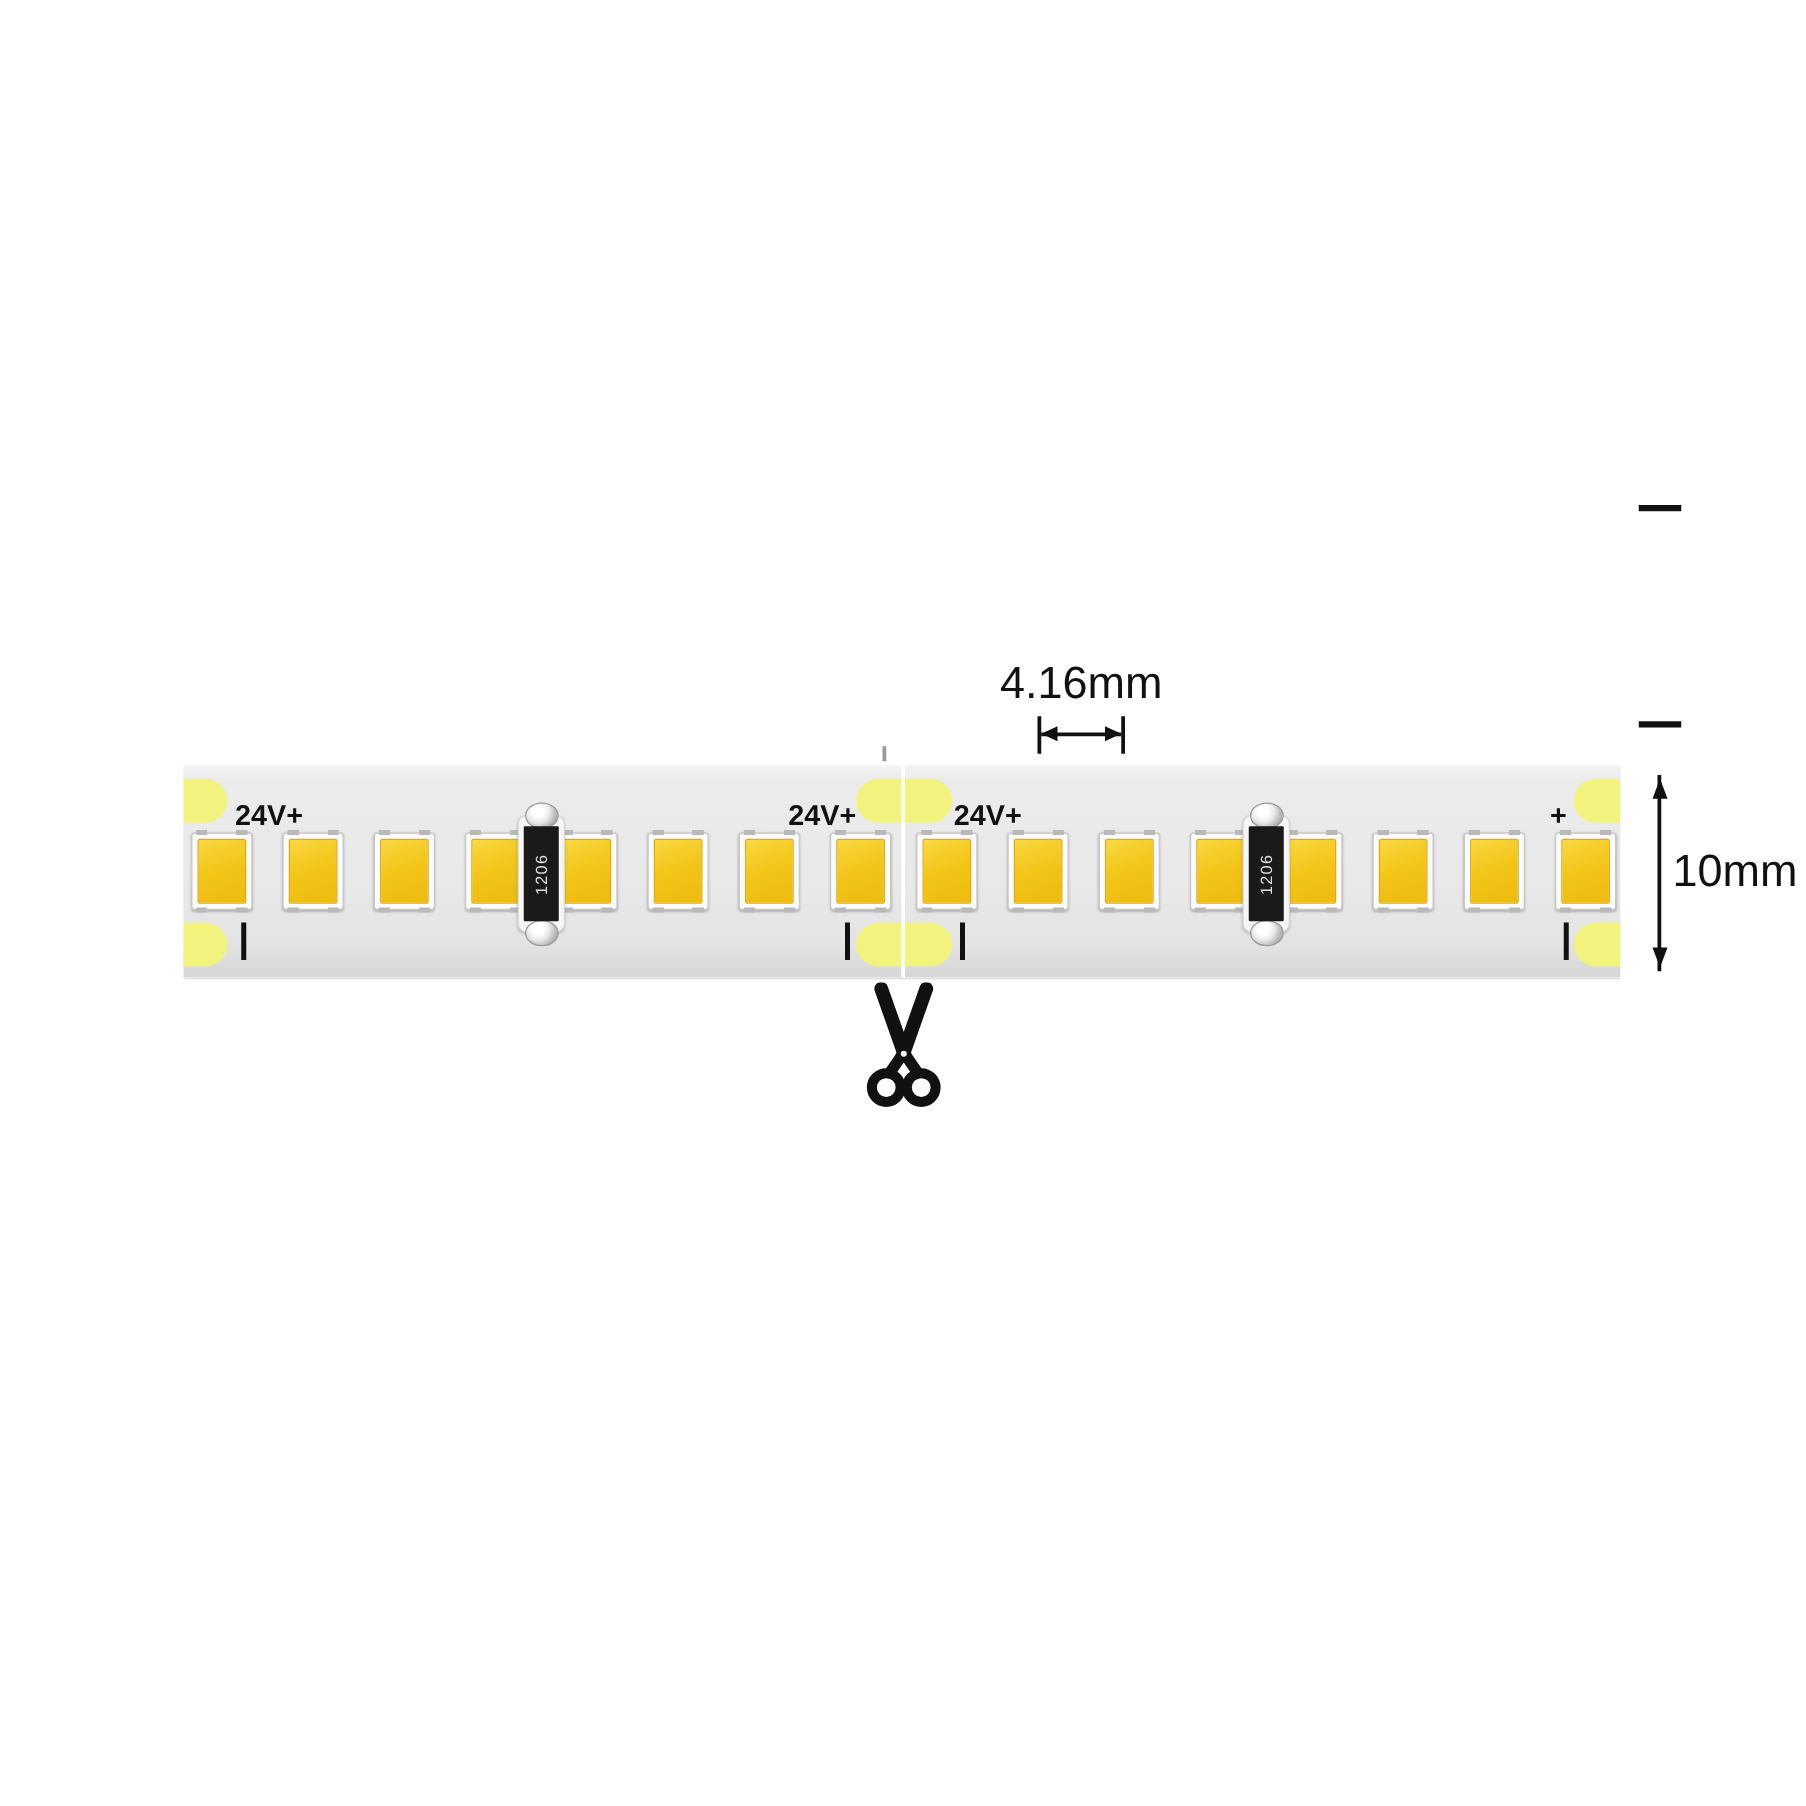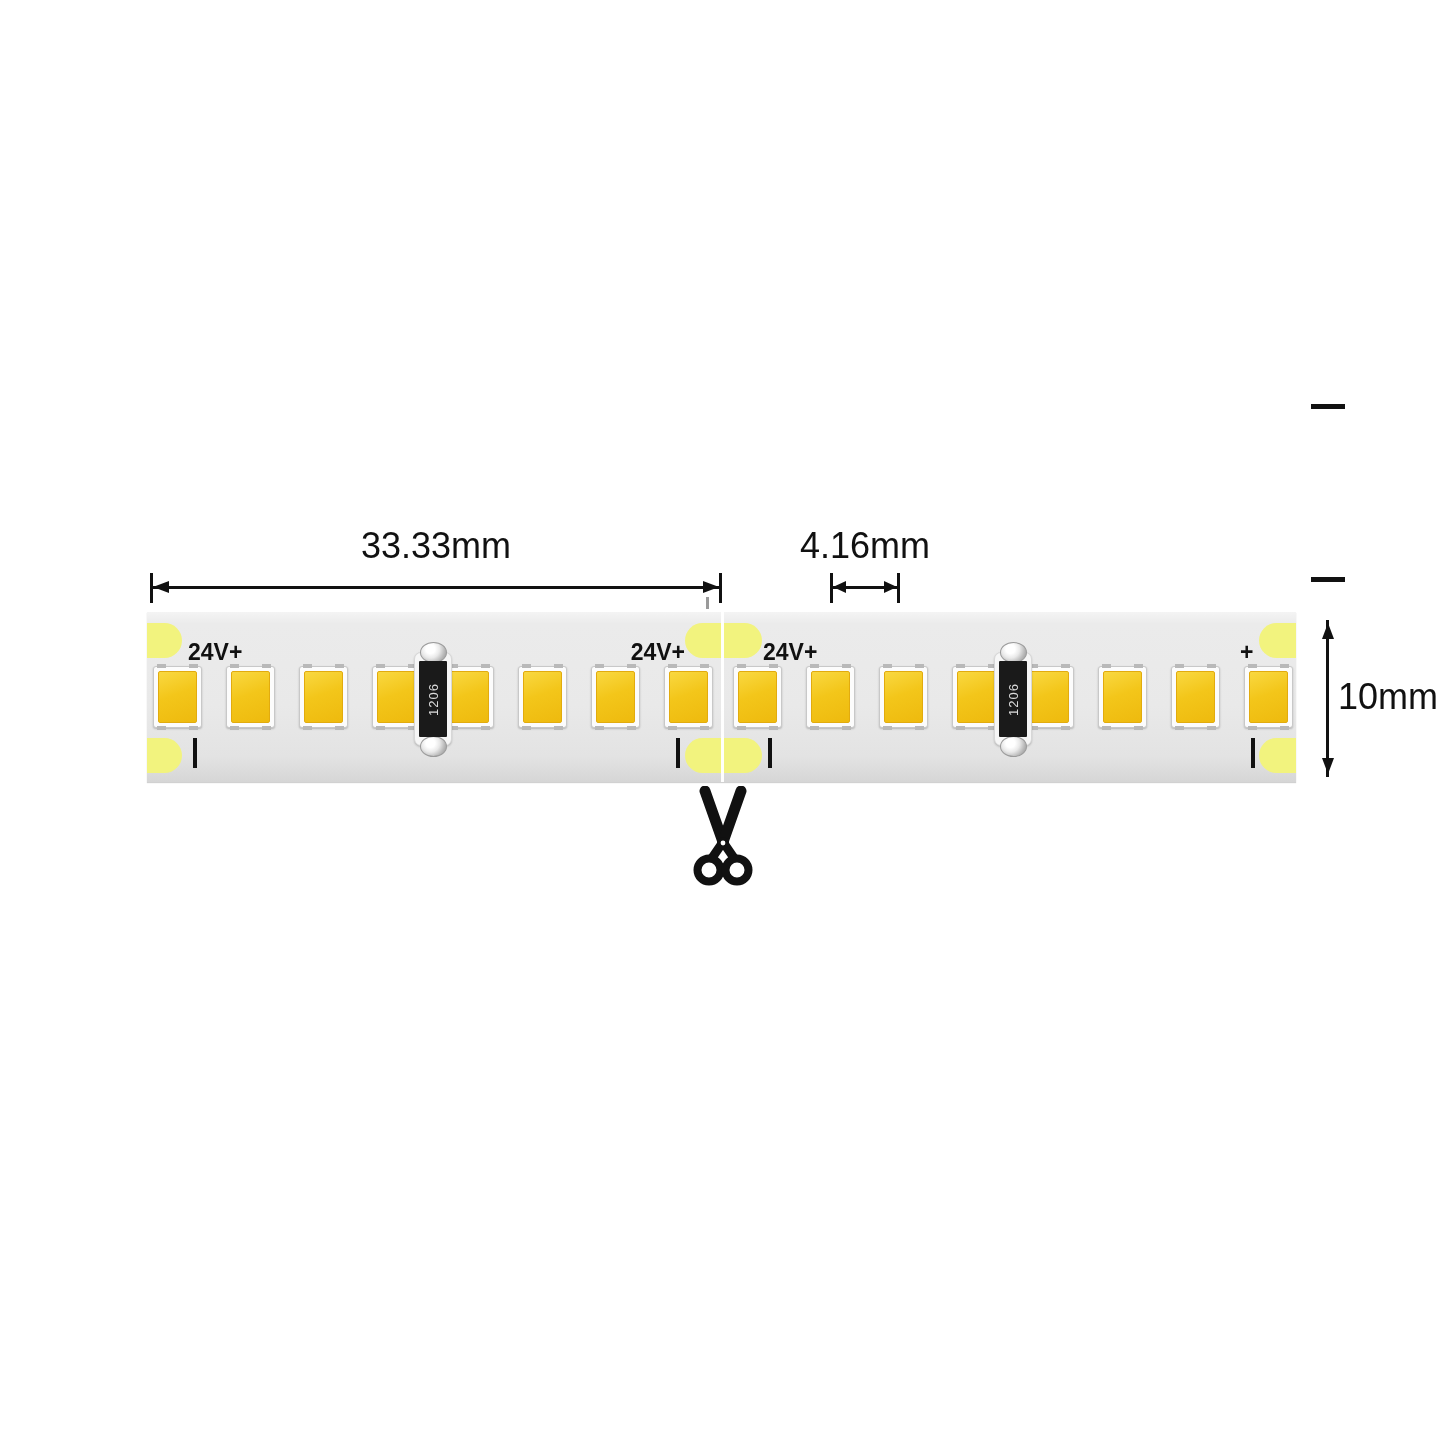--- a/index.html
+++ b/index.html
@@ -66,28 +66,20 @@
   #width-label{position:absolute;left:1338px;top:676px;font-size:36px;color:#111;white-space:nowrap;}
   .dash{position:absolute;width:34px;height:5px;background:#111;}
   #cut-tick{position:absolute;left:706px;top:597px;width:3px;height:12px;background:#9a9a9a;}
   #scissors{position:absolute;left:690px;top:786px;}
 </style>
 </head>
 <body>
 
 <div id="canvas">
 
-  <div class="dim-h" id="dim-seg" style="left:150px;top:573px;width:572px;">
-    <div class="dim-label">33.33mm</div>
-    <div class="tick" style="left:0;"></div>
-    <div class="tick" style="right:0;"></div>
-    <div class="line"></div>
-    <div class="arr left"></div>
-    <div class="arr right"></div>
-  </div>
 
   <div class="dim-h" id="dim-pitch" style="left:830px;top:573px;width:70px;">
     <div class="dim-label">4.16mm</div>
     <div class="tick" style="left:0;"></div>
     <div class="tick" style="right:0;"></div>
     <div class="line"></div>
     <div class="arr left" style="border-right-width:13px;"></div>
     <div class="arr right" style="border-left-width:13px;"></div>
   </div>
 

